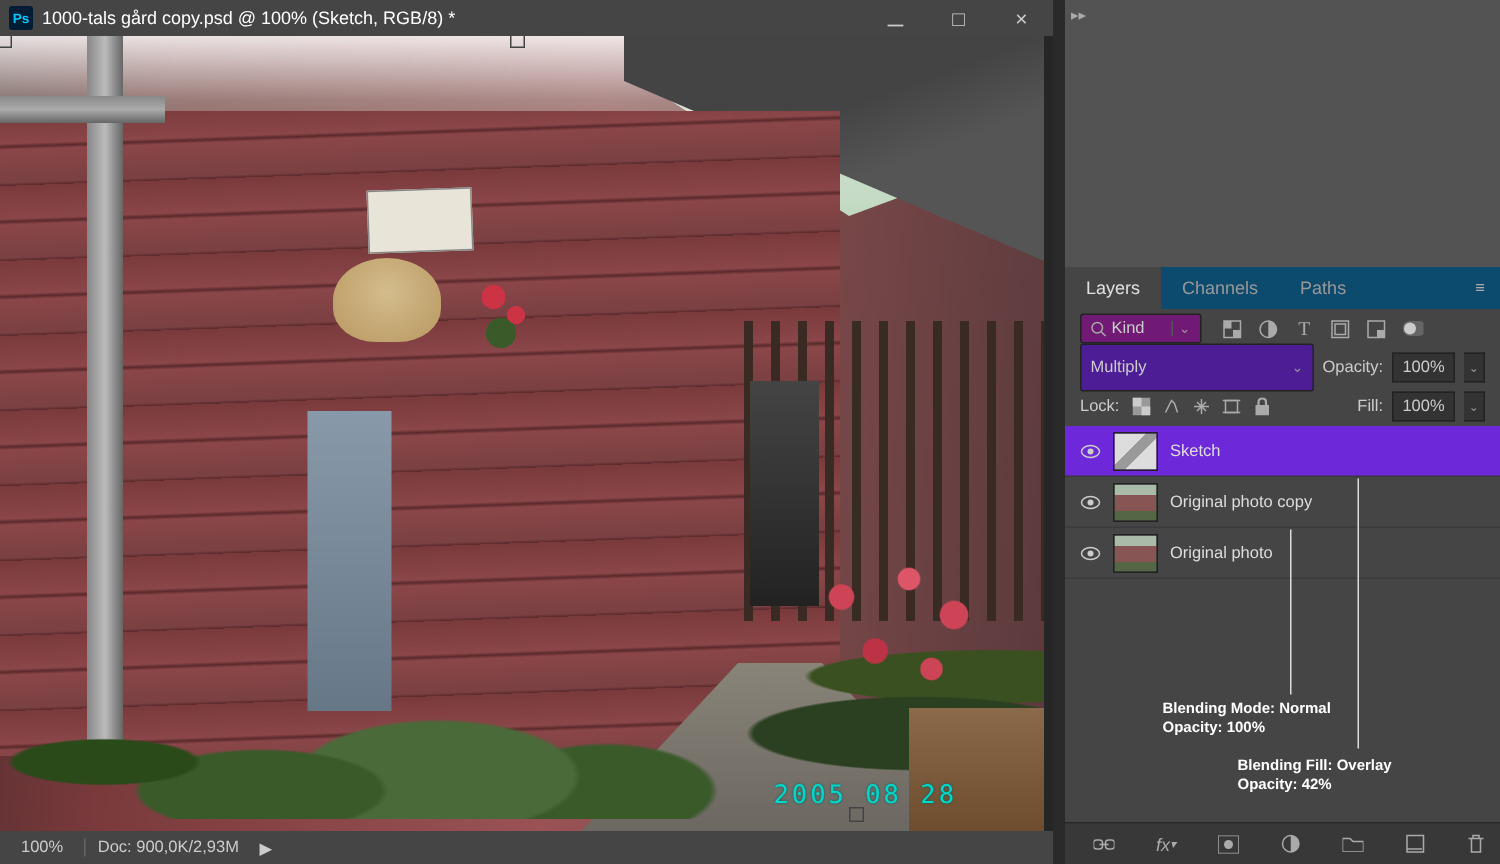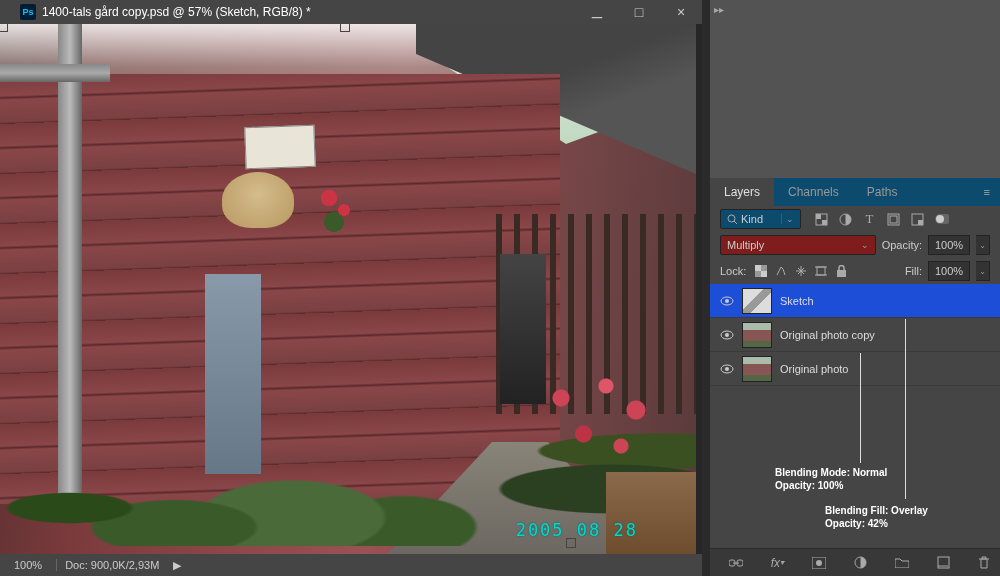--- a/index.html
+++ b/index.html
@@ -1,18 +1,18 @@
 <!DOCTYPE html>
 <html><head>
 <meta charset="utf-8">
 <style>
 *{margin:0;padding:0;box-sizing:border-box;font-family:Tahoma,Arial,sans-serif;user-select:none}
 body{width:1000px;height:576px;background:#535353;display:flex;overflow:hidden;color:#ccc;font-size:11px}
 .left{width:702px;display:flex;flex-direction:column;position:relative}
-.titlebar{height:24px;background:#454545;display:flex;align-items:center;padding:0 20px;color:#fff;font-size:12px;position:relative}
+.titlebar{height:24px;background:#454545;display:flex;align-items:center;padding:0 6px;color:#fff;font-size:12px;position:relative}
 .ps-icon{width:16px;height:16px;background:#001d33;color:#00c8ff;display:flex;align-items:center;justify-content:center;font-size:9px;font-weight:bold;margin-right:6px;border-radius:2px}
 .winbtns{position:absolute;right:0;top:0;display:flex}
 .winbtn{width:42px;height:24px;display:flex;align-items:center;justify-content:center;font-size:14px;color:#ccc;cursor:pointer}
 .winbtn:first-child{font-size:18px;padding-bottom:8px}
 .canvas-wrap{flex:1;background:#262626;position:relative;overflow:hidden}
 .canvas{position:absolute;left:0;top:0;width:696px;height:538px;overflow:hidden}
 .bldg{position:absolute;left:0;top:0;width:100%;height:100%;background:
  linear-gradient(180deg,rgba(255,255,255,0.85) 0%,rgba(200,220,210,0.4) 8%,transparent 20%),
  linear-gradient(95deg,#5a2f30 0%,#7a3a3c 15%,#8a4648 35%,#9a5255 55%,#7a4849 75%,#5a3a3c 100%)}
 .sky{position:absolute;top:0;right:0;width:260px;height:120px;background:linear-gradient(180deg,#e8f0e8,#c0d8c0);clip-path:polygon(0 0,100% 0,100% 60%,50% 100%,0 30%)}
@@ -46,53 +46,53 @@
 .gap{width:8px;background:#2a2a2a}
 .right{width:290px;background:#454545;display:flex;flex-direction:column}
 .rtop{height:178px;background:#535353;position:relative}
 .collapse-arrow{position:absolute;left:4px;top:4px;color:#aaa;font-size:10px}
 .panel{flex:1;background:#454545;display:flex;flex-direction:column;position:relative}
 .tabs{height:28px;display:flex;align-items:center;background:#0c4a6e}
 .tab{padding:0 14px;height:28px;display:flex;align-items:center;color:#999;cursor:pointer;font-size:12px}
 .tab.active{background:#454545;color:#e0e0e0}
 .tabmenu{margin-left:auto;padding:0 10px;color:#aaa}
 .row{height:26px;display:flex;align-items:center;padding:0 10px;gap:6px}
-.filter{display:flex;align-items:center;background:#0c4a6e;border:1px solid #222;border-radius:2px;height:20px;padding:0 2px 0 6px}
+.filter{display:flex;align-items:center;background:#701a75;border:1px solid #222;border-radius:2px;height:20px;padding:0 2px 0 6px}
 .filter svg{margin-right:3px}
 .filter input{background:transparent;border:none;color:#ccc;width:40px;font-size:11px;outline:none}
 .filter .dd{padding:0 4px;border-left:1px solid #555;font-size:9px;color:#999}
 .ficons{display:flex;gap:10px;margin-left:8px;align-items:center}
 .ficon{width:14px;height:14px;display:flex;align-items:center;justify-content:center;color:#aaa}
-.sel{background:#7f1d1d;border:1px solid #222;height:20px;display:flex;align-items:center;padding:0 6px;font-size:11px;color:#ccc;border-radius:2px}
+.sel{background:#4c1d95;border:1px solid #222;height:32px;display:flex;align-items:center;padding:0 6px;font-size:11px;color:#ccc;border-radius:2px}
 .sel .ar{margin-left:auto;font-size:9px;color:#999;padding-left:6px}
 .sel.blend{flex:1}
 .lbl{color:#ccc;font-size:11px}
 .pct{background:#333;border:1px solid #222;height:20px;width:42px;display:flex;align-items:center;justify-content:center;font-size:11px;color:#ccc}
 .ddbtn{width:14px;height:20px;background:#333;border:1px solid #222;border-left:none;display:flex;align-items:center;justify-content:center;font-size:8px;color:#999}
 .lock{color:#ccc;font-size:11px;margin-right:2px}
 .lockicons{display:flex;gap:6px;align-items:center}
 .layer{height:34px;display:flex;align-items:center;padding:0 10px;border-bottom:1px solid #3a3a3a;gap:8px;position:relative}
-.layer.sel-layer{background:#1d4ed8}
+.layer.sel-layer{background:#6d28d9}
 .eye{width:14px;height:14px;display:flex;align-items:center;justify-content:center}
 .thumb{width:30px;height:26px;border:1px solid #222;background:#888}
 .thumb.sk{background:linear-gradient(135deg,#ddd 40%,#999 40%,#999 60%,#ddd 60%)}
 .thumb.ph{background:linear-gradient(180deg,#aabbaa 30%,#885555 30%,#885555 75%,#556644 75%)}
 .lname{color:#ddd;font-size:11px}
 .annot{position:absolute;color:#fff;font-size:10px;font-weight:bold;line-height:1.3}
 .aline{position:absolute;background:#ddd;width:1px}
 .bottombar{height:28px;background:#383838;display:flex;align-items:center;justify-content:flex-end;gap:28px;padding:0 10px;border-top:1px solid #2a2a2a}
 .bicon{color:#aaa;display:flex;align-items:center;justify-content:center}
 </style>
 </head>
 <body>
 
 <div class="left">
  <div class="titlebar">
   <div class="ps-icon">Ps</div>
-  <span>1400-tals gård copy.psd @ 57% (Sketch, RGB/8) *</span>
+  <span>1000-tals gård copy.psd @ 100% (Sketch, RGB/8) *</span>
   <div class="winbtns">
    <div class="winbtn">_</div>
    <div class="winbtn">□</div>
    <div class="winbtn">×</div>
   </div>
  </div>
  <div class="canvas-wrap">
   <div class="canvas">
    <div class="bldg"></div>
    <div class="sky"></div>

